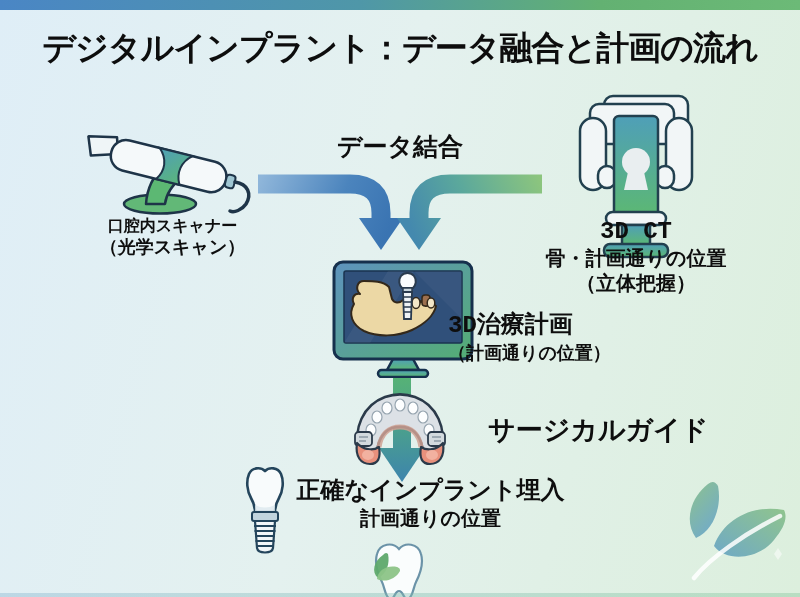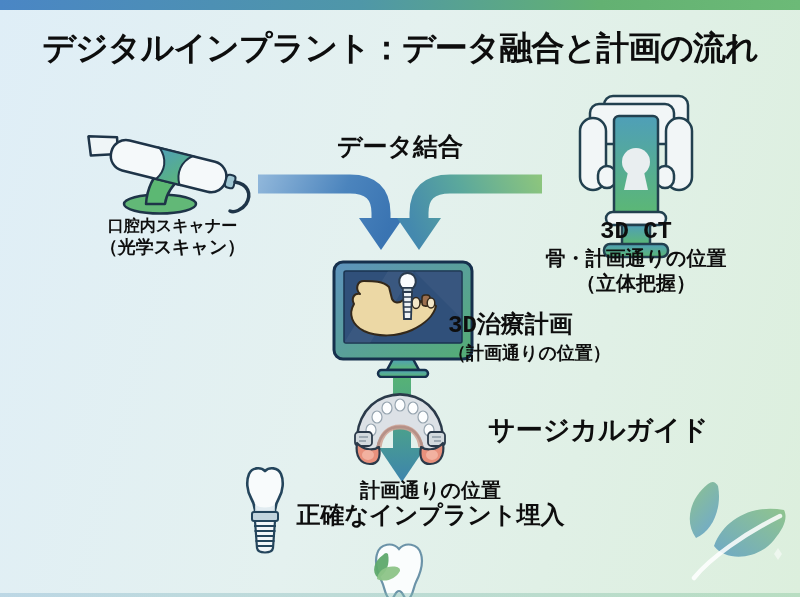--- a/index.html
+++ b/index.html
@@ -204,22 +204,22 @@
     <svg width="62" height="95" viewBox="0 0 62 95">
       <path d="M31 6 C27 2 18 2 15 9 C12 16 13 26 17 33 C20 38 21 42 21 47 L41 47 C41 42 42 38 45 33 C49 26 50 16 47 9 C44 2 35 2 31 6 Z" fill="#f8fbfc" stroke="#24455c" stroke-width="2.6" stroke-linejoin="round"></path>
       <path d="M21 40 Q31 45 41 40 L41 47 L21 47 Z" fill="#dce8ee" opacity="0.8"></path>
       <rect x="18" y="47" width="26" height="9" rx="2" fill="#c2d5de" stroke="#24455c" stroke-width="2"></rect>
       <path d="M21 56 L41 56 L39 83 C38 89 24 89 23 83 Z" fill="#f2f6f8" stroke="#24455c" stroke-width="2.2" stroke-linejoin="round"></path>
       <path d="M20 61 H42 M20.5 66 H41.5 M21 71 H41 M21.5 76 H40.5 M23 81 H39" stroke="#24455c" stroke-width="1.8"></path>
     </svg>
   </div>
 
   <div class="abs center" style="left:283px;top:478px;width:295px;">
+    <div class="lbl t26">正確なインプラント埋入</div>
     <div class="lbl t20 mt2">計画通りの位置</div>
-    <div class="lbl t26">正確なインプラント埋入</div>
   </div>
 
   <div class="abs" style="left:369px;top:541px;">
     <svg width="60" height="64" viewBox="0 0 60 64">
       <path d="M30 8 C24 1 11 2 8 13 C5 23 9 33 13 41 C16 47 16 56 21 58 C26 59 25 50 30 50 C35 50 34 59 39 58 C44 56 44 47 47 41 C51 33 55 23 52 13 C49 2 36 1 30 8 Z" fill="#fcfefe" fill-opacity="0.92" stroke="#6b93a8" stroke-width="2.2"></path>
       <path d="M14 14 C5 20 2 31 9 37 C18 33 21 22 19 13 C17 11 16 12 14 14 Z" fill="#5ea96b" opacity="0.95"></path>
       <path d="M28 26 C18 24 9 29 8 38 C16 42 27 38 31 30 C31 27 30 27 28 26 Z" fill="#8cc487" opacity="0.95"></path>
     </svg>
   </div>
 

